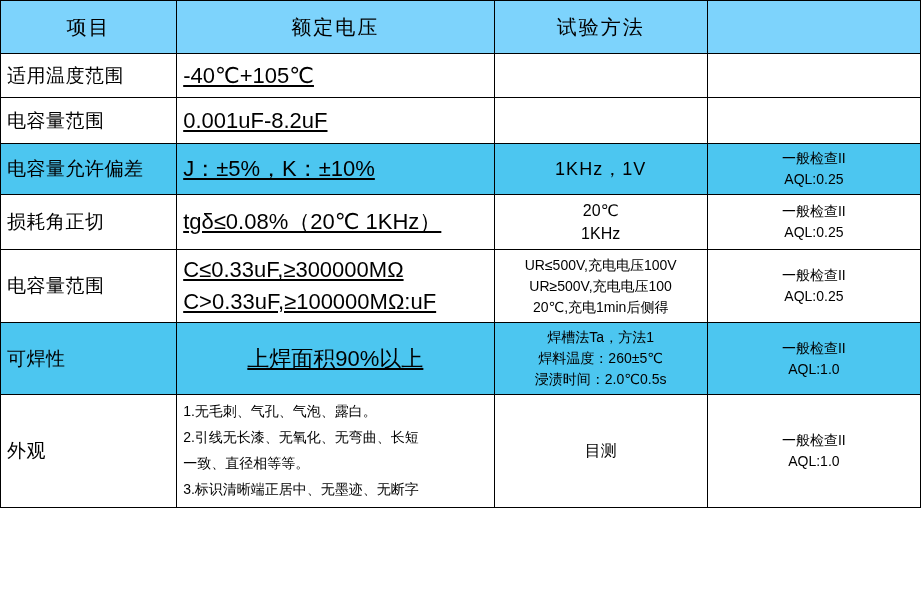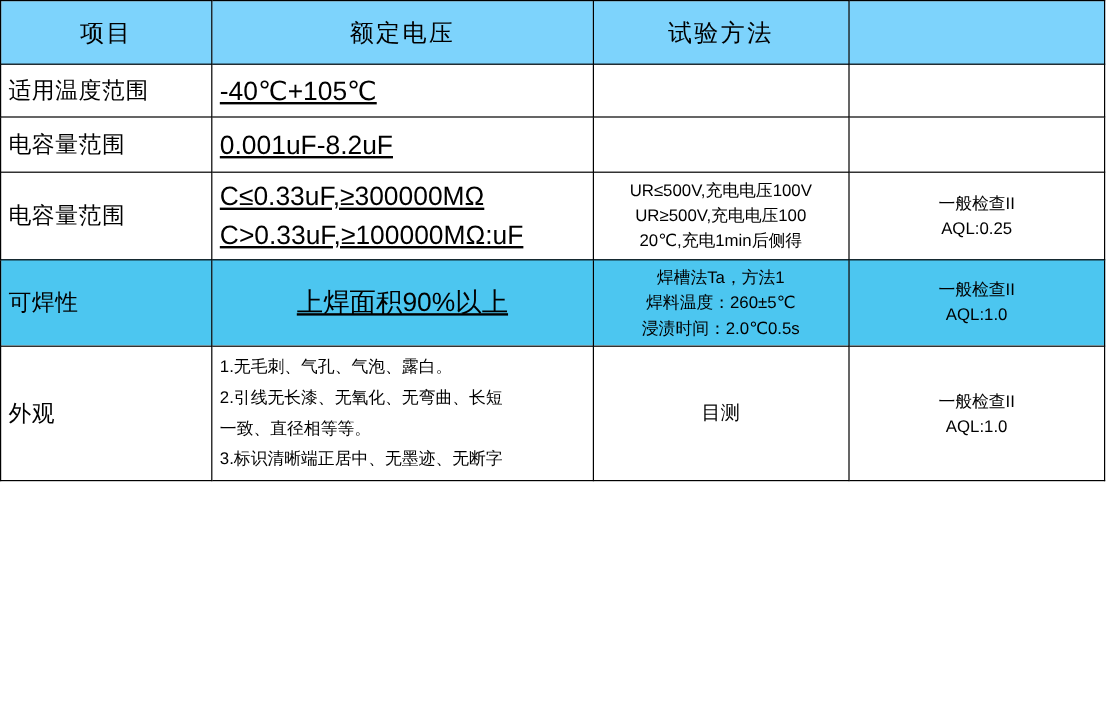--- a/index.html
+++ b/index.html
@@ -114,21 +114,36 @@
     </tr>
 
 
     <tr class="row-white" style="height:46px">
       <td class="cell-item">电容量范围</td>
       <td class="cell-req">0.001uF-8.2uF</td>
       <td class="cell-method multi"></td>
       <td class="cell-aql multi"></td>
     </tr>
 
+    <tr class="row-blue" style="height:44px">
+      <td class="cell-item">电容量允许偏差</td>
+      <td class="cell-req">J：±5%，K：±10%</td>
+      <td class="cell-method big multi">1KHz，1V</td>
+      <td class="cell-aql multi">一般检查II
+AQL:0.25</td>
+    </tr>
 
+    <tr class="row-white" style="height:46px">
+      <td class="cell-item">损耗角正切</td>
+      <td class="cell-req">tgδ≤0.08%（20℃ 1KHz）</td>
+      <td class="cell-method multi">20℃
+1KHz</td>
+      <td class="cell-aql multi">一般检查II
+AQL:0.25</td>
+    </tr>
 
 
     <tr class="row-white" style="height:60px">
       <td class="cell-item">电容量范围</td>
       <td class="cell-req multi">C≤0.33uF,≥300000MΩ
 C&gt;0.33uF,≥100000MΩ:uF</td>
       <td class="cell-method left multi">UR≤500V,充电电压100V
 UR≥500V,充电电压100
 20℃,充电1min后侧得</td>
       <td class="cell-aql multi">一般检查II

